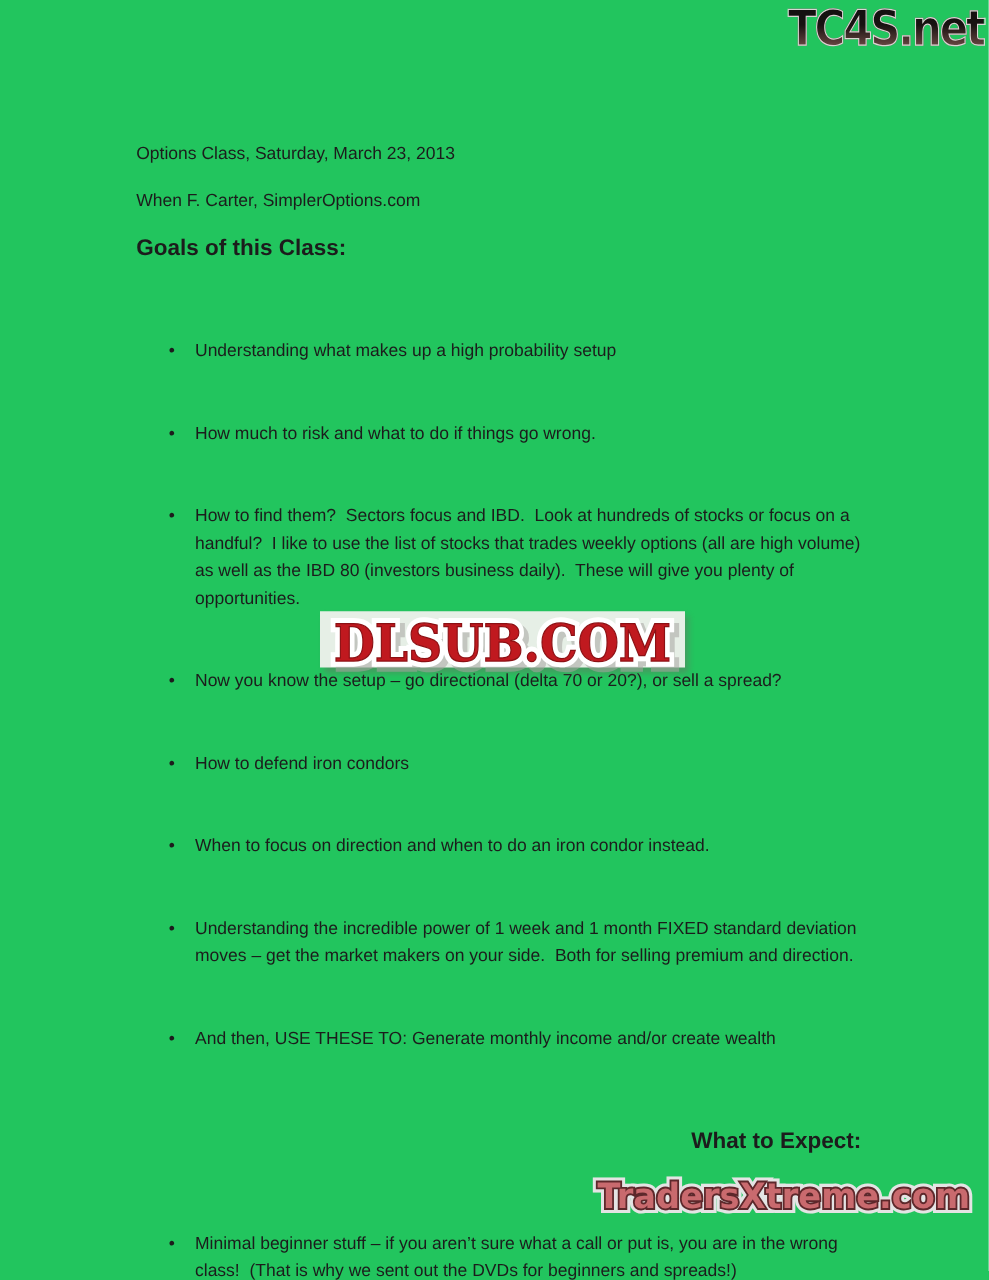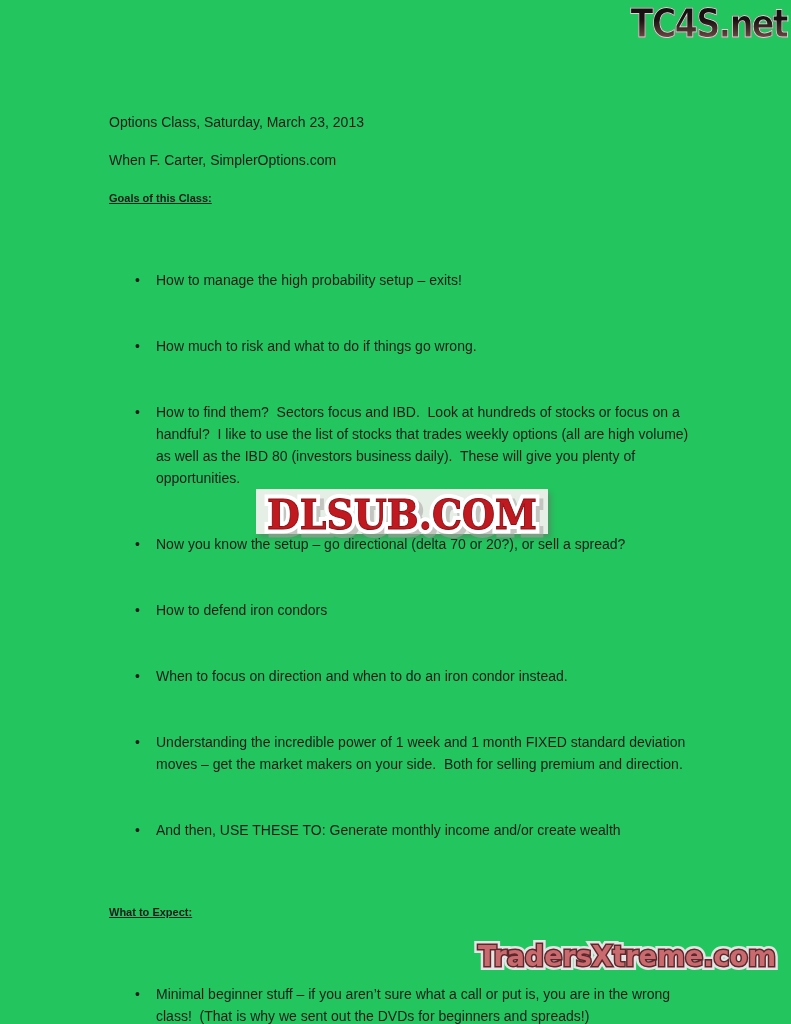--- a/index.html
+++ b/index.html
@@ -36,25 +36,25 @@
 
   
   .content {
     position: absolute; left: 93px; top: 95px; width: 612px;
     font-size: 14px; line-height: 22px;
   }
   .content p, .content h2, .content ul { margin: 16px; padding: 0; white-space: pre-wrap; }
   .date-line   { margin-bottom: 13px; }
   .author-line { margin-bottom: 12px; }
   h2.sec-heading {
-    font-size: 11px; font-weight: bold; text-decoration: underline;
+    font-size: 18px; font-weight: bold; 
     line-height: 22px;
   }
   .goals-heading  { margin-bottom: 14px; }
-  .expect-heading { margin-top: 48px; margin-bottom: 22px; }
+  .expect-heading { margin-top: 48px; margin-bottom: 22px; text-align: right; }
   ul.bullet-list { list-style: none; }
   ul.bullet-list li {
     position: relative; padding-left: 47px; white-space: pre-wrap;
   }
   ul.bullet-list li::before {
     content: "\2022";
     position: absolute; left: 26px; top: 0;
   }
 
   
@@ -79,21 +79,21 @@
 
   <div class="content">
 
     <p class="date-line">Options Class, Saturday, March 23, 2013</p>
 
     <p class="author-line">When F. Carter, SimplerOptions.com</p>
 
     <h2 class="sec-heading goals-heading">Goals of this Class:</h2>
 
     <ul class="bullet-list goals-list">
-      <li>How to manage the high probability setup – exits!</li>
+      <li>Understanding what makes up a high probability setup</li>
       <li>How much to risk and what to do if things go wrong.</li>
       <li>How to find them?  Sectors focus and IBD.  Look at hundreds of stocks or focus on a handful?  I like to use the list of stocks that trades weekly options (all are high volume) as well as the IBD 80 (investors business daily).  These will give you plenty of opportunities.</li>
       <li>Now you know the setup – go directional (delta 70 or 20?), or sell a spread?</li>
       <li>How to defend iron condors</li>
       <li>When to focus on direction and when to do an iron condor instead.</li>
       <li>Understanding the incredible power of 1 week and 1 month FIXED standard deviation moves – get the market makers on your side.  Both for selling premium and direction.</li>
       <li>And then, USE THESE TO: Generate monthly income and/or create wealth</li>
     </ul>
 
     <h2 class="sec-heading expect-heading">What to Expect:</h2>

